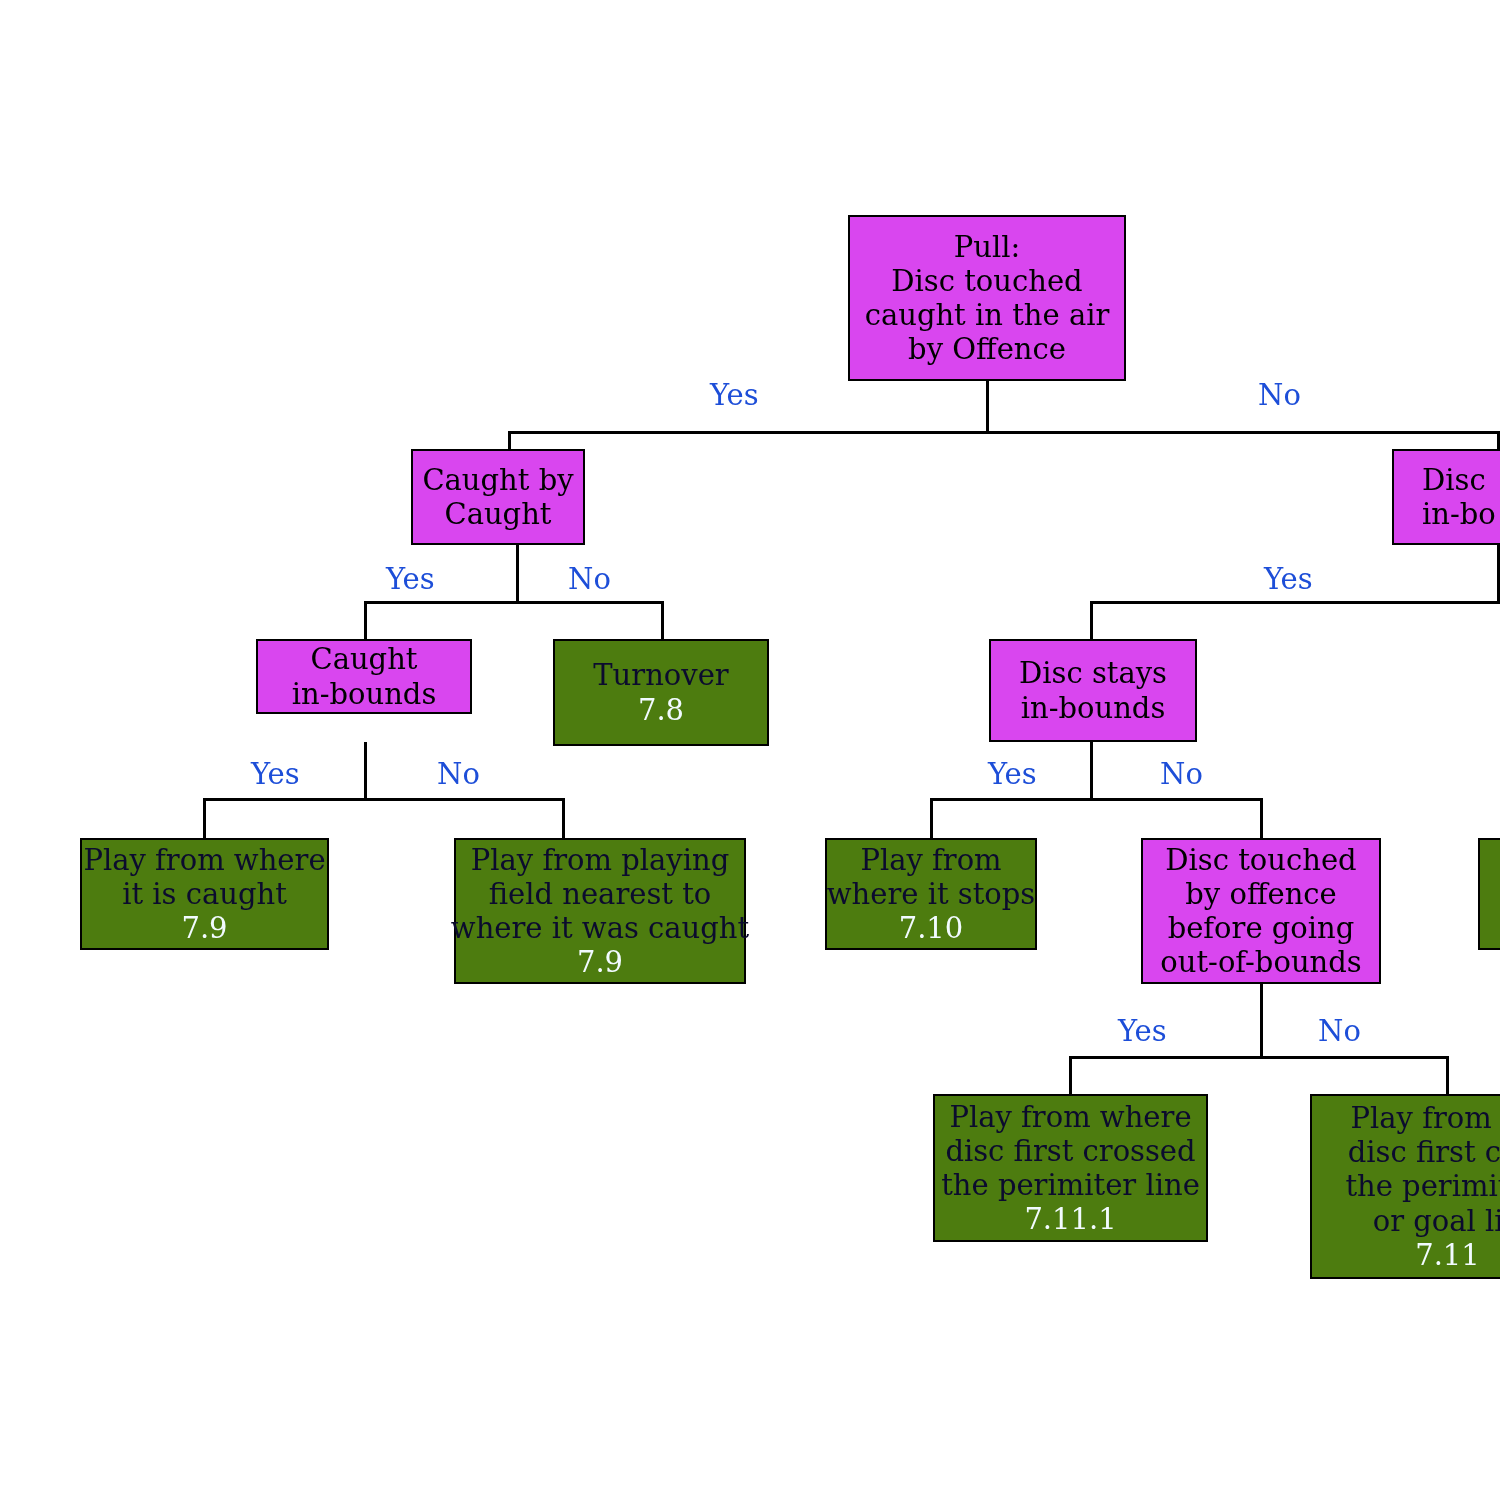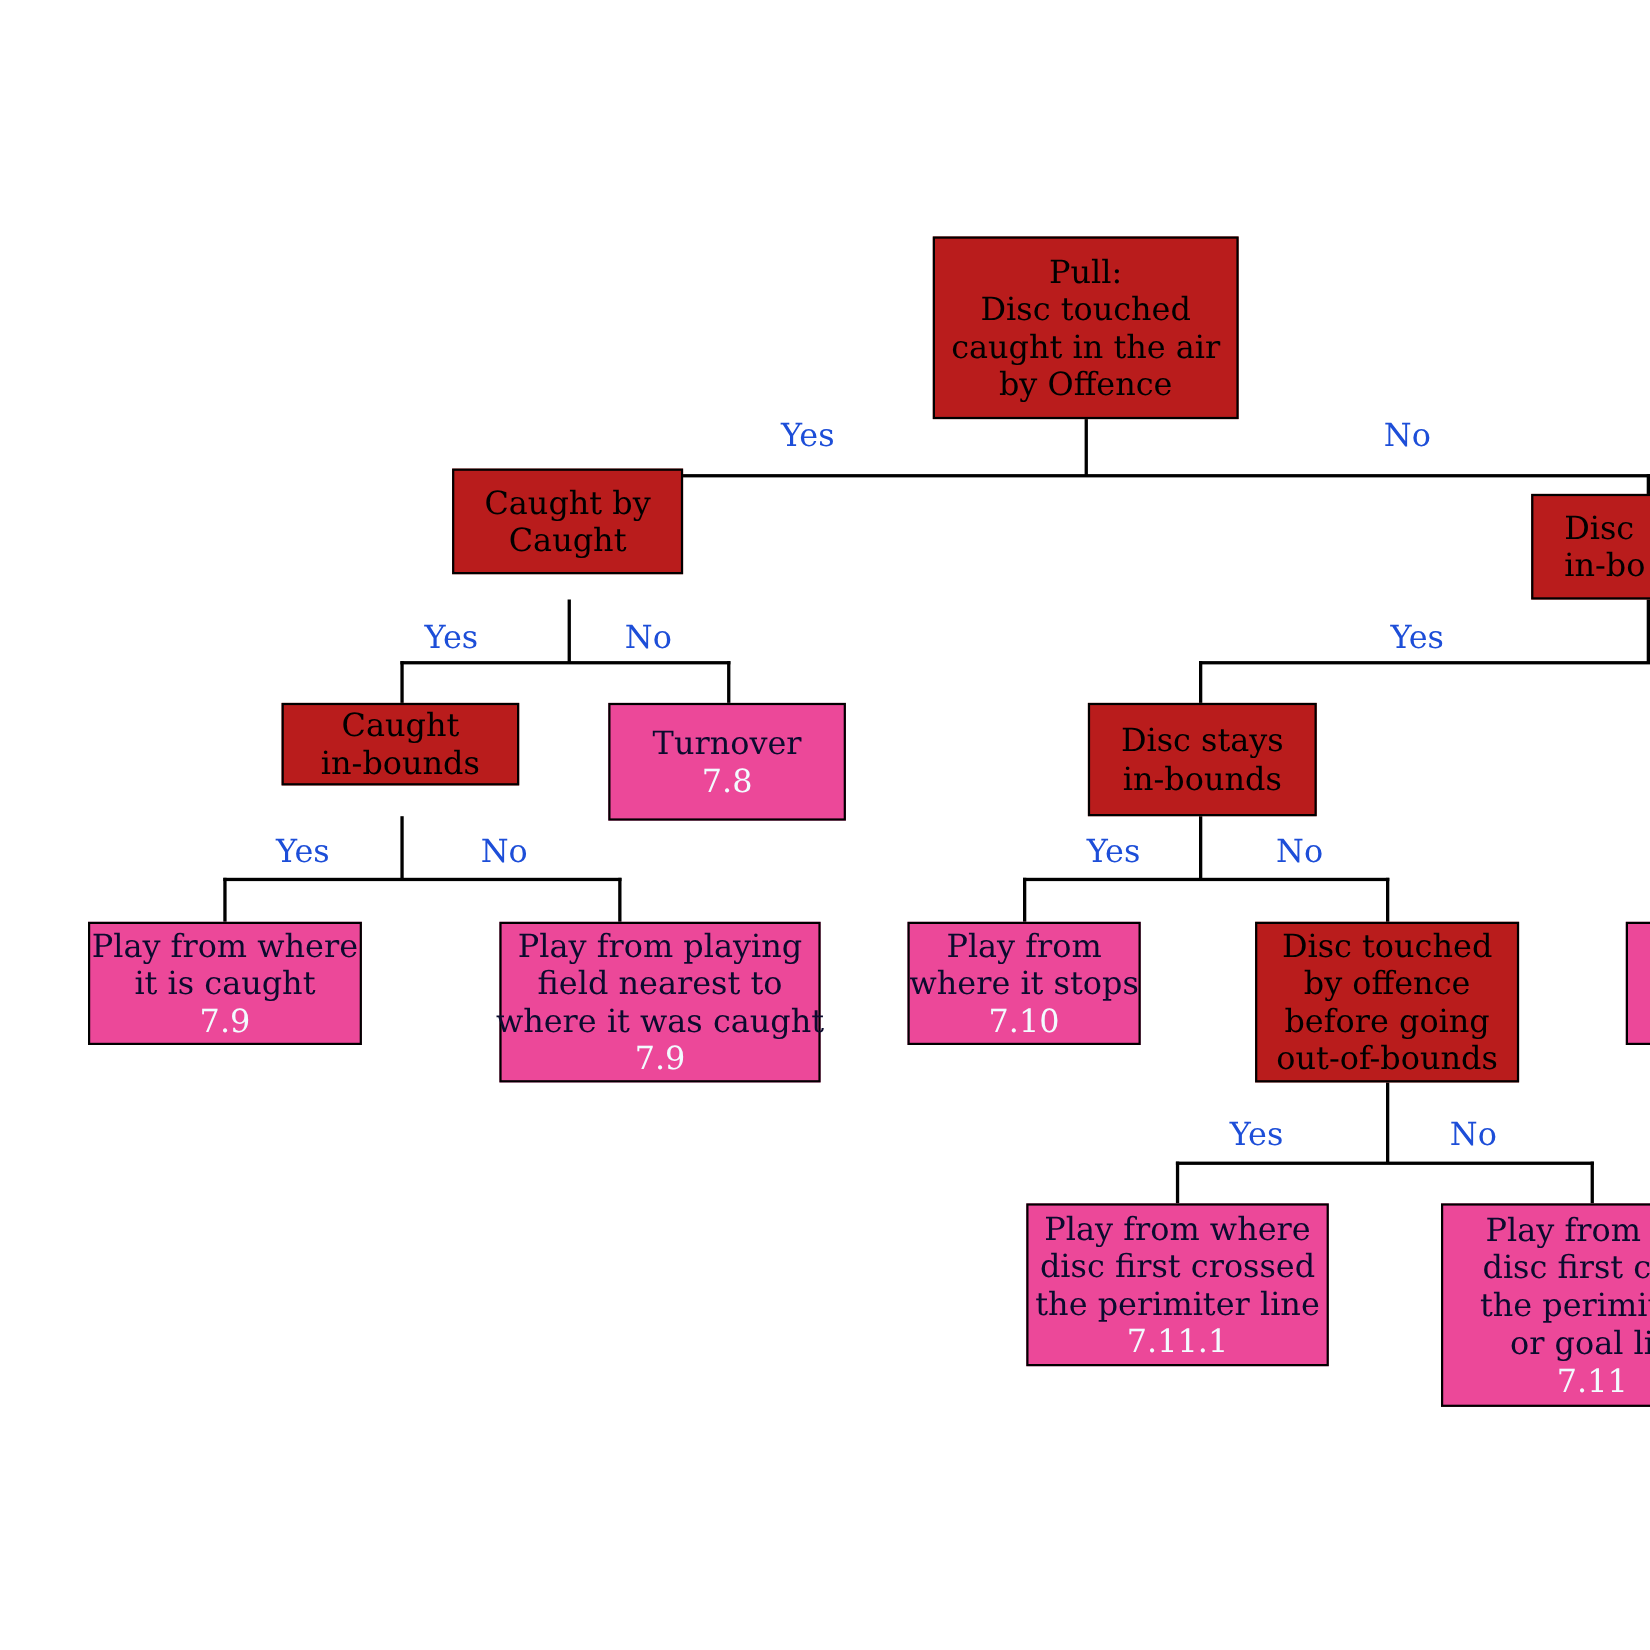--- a/index.html
+++ b/index.html
@@ -37,26 +37,26 @@
     align-items: center;
     justify-content: center;
     text-align: center;
     line-height: 1.18;
   }
   .node .ln {
     display: block;
     white-space: pre;
   }
   .decision {
-    background: #b91c1c;
+    background: #d946ef;
     color: #000000;
     font-size: 29px;
   }
   .outcome {
-    background: #ec4899;
+    background: #4d7c0f;
     color: #0b0b2e;
     font-size: 29px;
   }
   .outcome .rule {
     color: #f2fbff;
   }
 
   
   .blabel {
     position: absolute;
@@ -116,21 +116,21 @@
   <div class="blabel" style="left:1118px; top:1014px;">Yes</div>
   <div class="blabel" style="left:1318px; top:1014px;">No</div>
 
   <div class="node decision" style="left:848px; top:215px; width:278px; height:166px;">
     <span class="ln">Pull:</span>
     <span class="ln">Disc touched</span>
     <span class="ln">caught in the air</span>
     <span class="ln">by Offence</span>
   </div>
 
-  <div class="node decision" style="left:411px; top:426px; width:210px; height:96px;">
+  <div class="node decision" style="left:411px; top:449px; width:174px; height:96px;">
     <span class="ln">Caught by</span>
     <span class="ln">Caught</span>
   </div>
 
   <div class="node decision" style="left:1392px; top:449px; width:210px; height:96px; align-items:flex-start; padding-left:28px;">
     <span class="ln">Disc</span>
     <span class="ln">in-bo</span>
   </div>
 
   <div class="node decision" style="left:256px; top:639px; width:216px; height:75px;">

